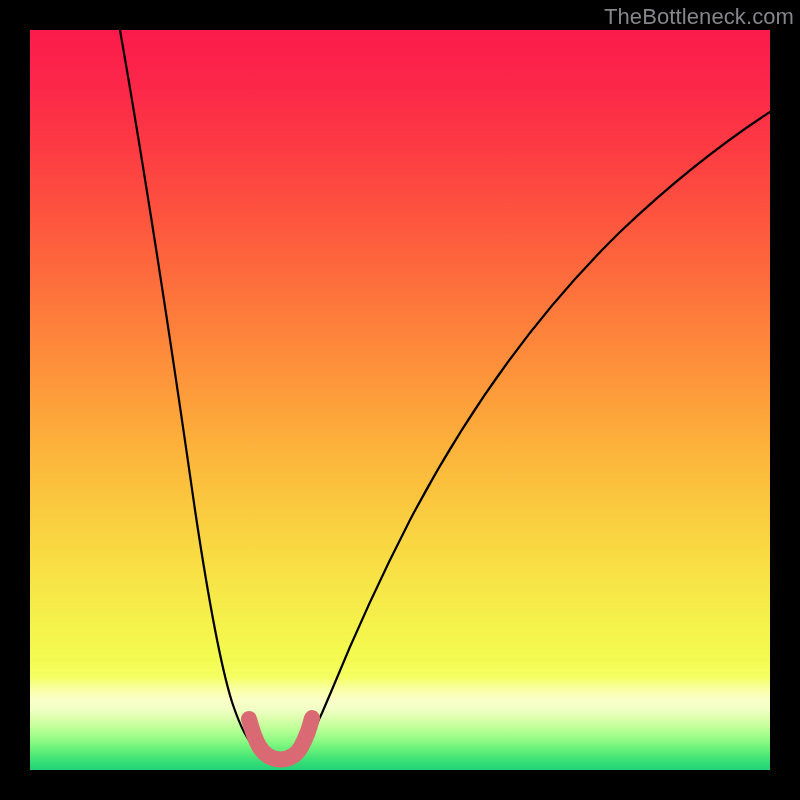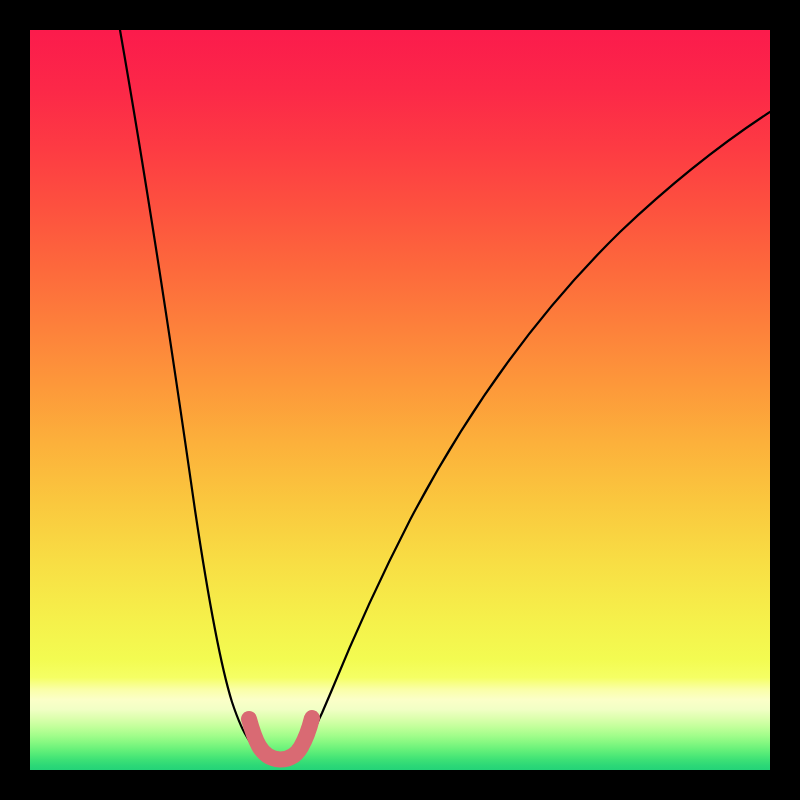--- a/index.html
+++ b/index.html
@@ -87,13 +87,14 @@
       <rect x="0" y="0" width="740" height="740" fill="url(#bg-grad)"></rect>
     </svg>
 
     <svg class="curve-layer" viewBox="0 0 740 740" preserveAspectRatio="none">
       <path id="black-curve" d="M 90 0 C 118 160, 145 340, 165 480 C 180 580, 192 640, 202 672 C 208 690, 213 702, 219 710 L 222 714 L 227 719 L 233 724 C 238 727, 244 729, 250 729 C 256 729, 262 727, 267 724 L 272 719 L 277 712 L 284 700 L 292 683 L 301 662 C 319 618, 345 558, 380 490 C 430 395, 500 290, 590 202 C 650 145, 700 108, 740 82" stroke="#000000" stroke-width="2.2" fill="none" stroke-linecap="round" stroke-linejoin="round"></path>
       <path id="pink-curve" d="M 219 689 C 222 700, 225 709, 229 716 C 233 723, 240 729, 250 729.5 C 260 729.5, 267 724, 271 717 C 275 710, 279 700, 282 688" stroke="#d96a73" stroke-width="16" fill="none" stroke-linecap="round" stroke-linejoin="round"></path>
     </svg>
 
   </div>
 
+  <div class="watermark">TheBottleneck.com</div>
 </div>
 
 </body></html>

